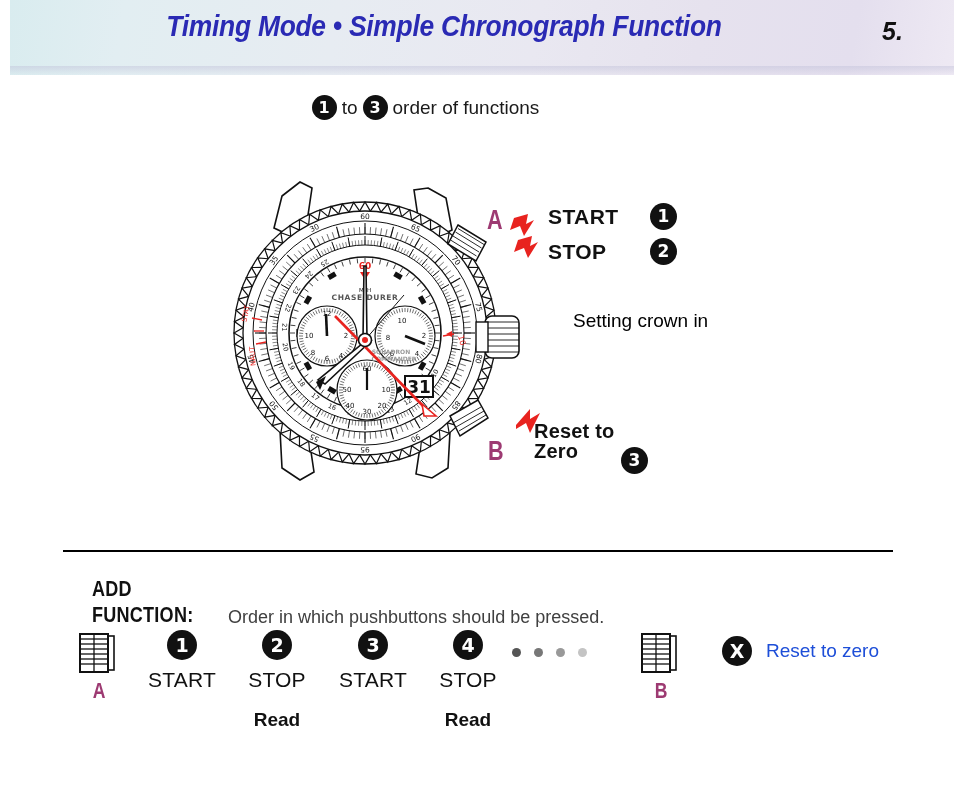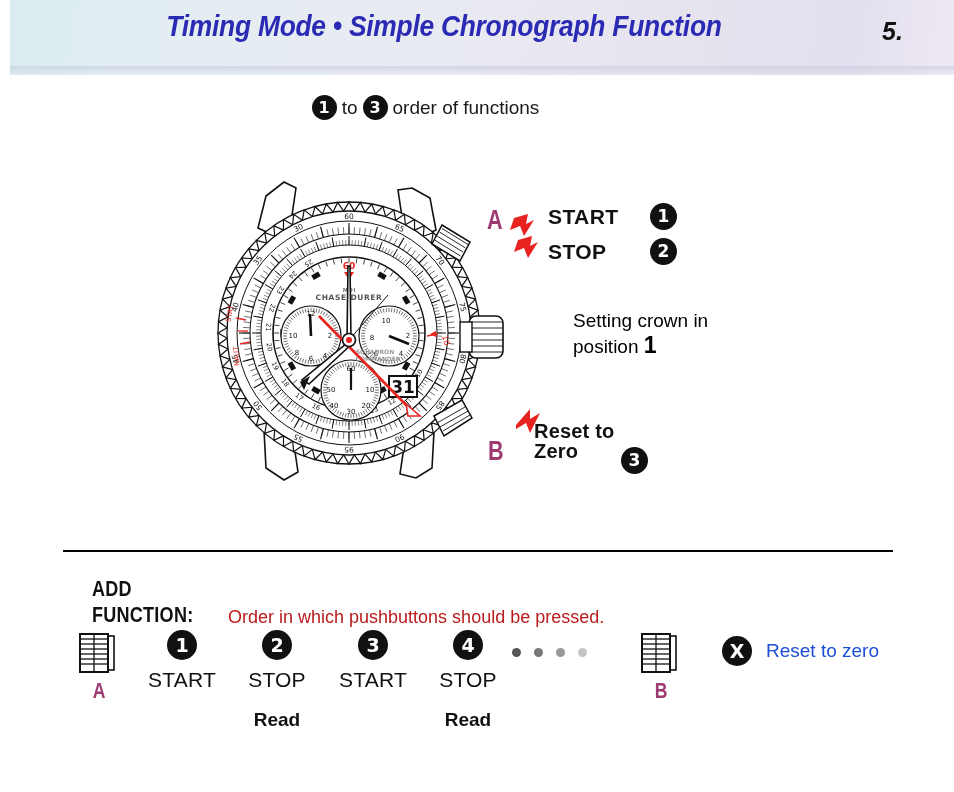--- a/index.html
+++ b/index.html
@@ -42,21 +42,21 @@
     display:inline-block;vertical-align:middle;
     border-radius:50%;background:#111;color:#fff;
     text-align:center;font-weight:bold;
     font-family:"DejaVu Sans",sans-serif;
   }
   .cn-sub{width:25px;height:25px;line-height:25px;font-size:16px;margin:0 5px;}
   .cn-side{width:27px;height:27px;line-height:27px;font-size:17px;}
   .cn-step{width:30px;height:30px;line-height:30px;font-size:19px;}
 
   
-  .watch-wrap{position:absolute;left:184px;top:168px;width:330px;height:330px;}
+  .watch-wrap{position:absolute;left:200px;top:168px;width:330px;height:330px;}
   .lbl-A{
     position:absolute;left:487px;top:205px;
     font-family:"Liberation Sans Narrow","Liberation Sans",sans-serif;
     font-weight:bold;font-size:27px;color:#9d3a72;transform:scaleX(0.8);
     transform-origin:left top;
   }
   .lbl-B{
     position:absolute;left:488px;top:436px;
     font-family:"Liberation Sans Narrow","Liberation Sans",sans-serif;
     font-weight:bold;font-size:27px;color:#9d3a72;transform:scaleX(0.8);
@@ -81,21 +81,21 @@
   
   .divider{position:absolute;left:63px;top:550px;width:830px;height:2px;background:#000;}
 
   
   .addfn{position:absolute;left:92px;top:576px;display:flex;align-items:flex-end;}
   .addfn .k{
     font-family:"Liberation Sans Narrow","Liberation Sans",sans-serif;
     font-weight:bold;font-size:22px;color:#111;transform:scaleX(0.82);
     transform-origin:left bottom;width:160px;display:inline-block;letter-spacing:0.3px;
   }
-  .addfn .v{font-size:18px;color:#b91c1c;margin-left:-24px;}
+  .addfn .v{font-size:18px;color:#404040;margin-left:-24px;}
 
   
   .steps{position:absolute;left:72px;top:626px;width:870px;height:110px;}
   .pusher{position:absolute;width:46px;height:50px;}
   .pusher-label{
     position:absolute;width:46px;text-align:center;top:52px;
     font-family:"Liberation Sans Narrow","Liberation Sans",sans-serif;
     font-weight:bold;font-size:22px;color:#9d3a72;transform:scaleX(0.8);
   }
   .step{position:absolute;width:110px;text-align:center;}
@@ -999,21 +999,20 @@
   <span class="w">START</span>
   <span class="circnum cn-side">1</span>
 </div>
 <div class="row-stop">
   <span class="w">STOP</span>
   <span class="circnum cn-side">2</span>
 </div>
 
 <div class="crown-text">
   <div>Setting crown in</div>
-  <div><span>position </span><b>1</b></div>
 </div>
 
 <div class="reset-block">
   <div class="rt">Reset to</div>
   <div class="rt">Zero</div>
   <span class="circnum cn-side">3</span>
 </div>
 
 <div class="divider"></div>
 

